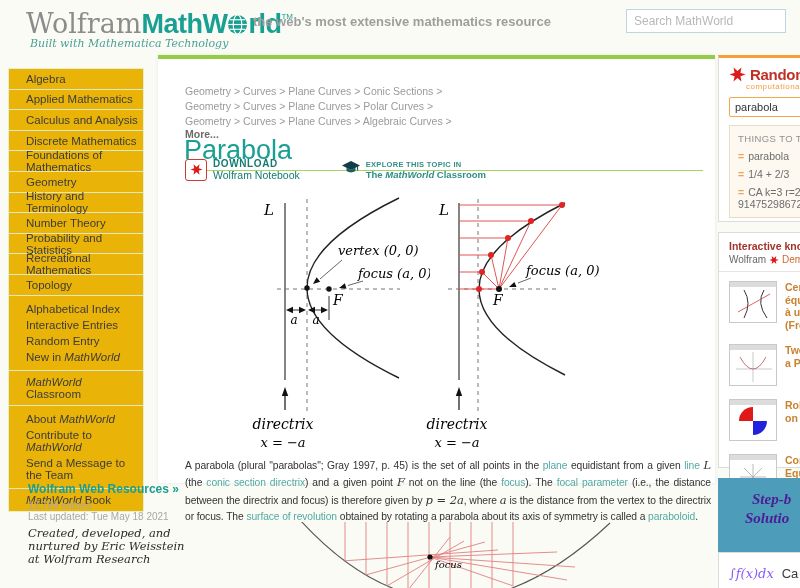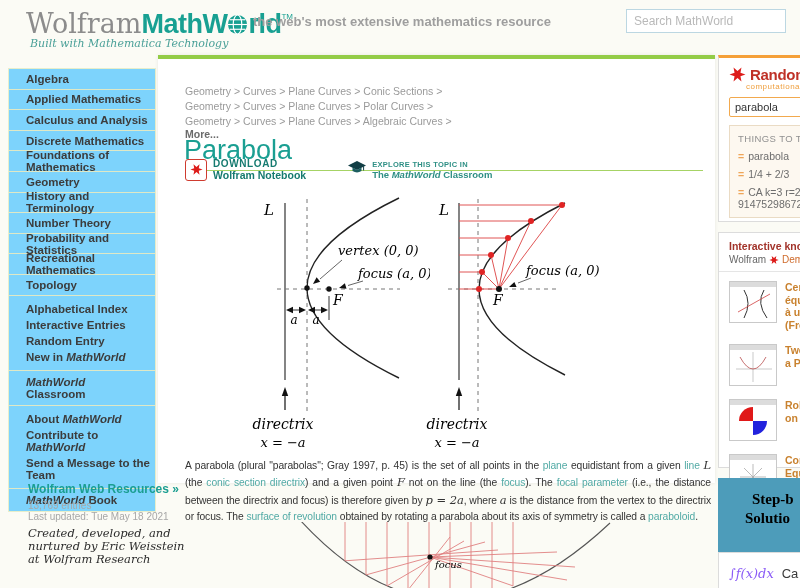--- a/index.html
+++ b/index.html
@@ -10,21 +10,21 @@
   #logo-wolfram{font-family:"DejaVu Serif",serif;font-size:27px;color:#8c8c8c;}
   #logo-mw{font-weight:bold;font-size:27px;color:#18a092;letter-spacing:-0.5px;}
   #logo-tm{font-size:8px;color:#18a092;vertical-align:14px;}
   #builtwith{font-family:"DejaVu Serif",serif;font-style:italic;font-size:11px;color:#4aa098;}
   #tagline{font-size:13px;font-weight:bold;color:#9e9e9e;}
   #hdr-search{width:160px;height:24px;border:1px solid #bcd7e2;background:#fff;
       font-size:12px;color:#444;padding:0 7px;outline:none;box-sizing:border-box;}
   #hdr-search::placeholder{color:#b9b9b9;}
   .globe{display:inline-block;vertical-align:-2px;}
   
-  #lsb{left:8px;top:68px;width:148px;background:#7dd3fc;border:1px solid #e7eecb;box-sizing:border-box;font-weight:bold;}
+  #lsb{left:8px;top:68px;width:136px;background:#eab308;border:1px solid #e7eecb;box-sizing:border-box;}
   .subj{height:19.6px;display:flex;align-items:center;padding-left:17px;
         border-bottom:1px solid #dfe8c6;font-size:11.5px;color:#3c3c3c;cursor:pointer;}
   .subj:last-child{border-bottom:none;}
   .snavgrp{padding:5px 0;}
   .snav{padding:2px 0 2px 17px;font-size:11.5px;color:#3c3c3c;cursor:pointer;}
   .sep{border-top:1px solid #dfe8c6;}
   .srow{padding:5px 12px 5px 17px;font-size:11.5px;color:#3c3c3c;cursor:pointer;}
   .it{font-style:italic;}
   #lsb-res{left:28px;top:482px;font-size:12px;font-weight:bold;color:#1b9e91;cursor:pointer;}
   #lsb-entries{left:28px;top:500px;font-size:10px;color:#a7a7a7;}
@@ -37,21 +37,21 @@
   #crumbs{left:27px;top:25px;font-size:10.5px;color:#9a9a9a;line-height:15px;}
   #crumbs .lnk{color:#9a9a9a;text-decoration:none;cursor:pointer;}
   #more-link{left:27px;top:69px;font-size:10.5px;font-weight:bold;color:#6b6b6b;cursor:pointer;}
   #title{left:26px;top:76px;margin:0;font-size:27px;font-weight:400;color:#1a9f92;}
   #grule{left:27px;top:111px;width:518px;border-top:1px solid #a6d365;}
   #btnrow{left:27px;top:99px;display:flex;gap:42px;align-items:center;}
   .dlbox{width:20px;height:20px;border:1.5px solid #cf3b2f;border-radius:3px;background:#fff;
          display:flex;align-items:center;justify-content:center;}
   .btn{display:flex;gap:6px;align-items:center;cursor:pointer;}
   .btxt1{font-size:10px;font-weight:bold;color:#157a70;letter-spacing:.6px;line-height:11px;}
-  .btxt2{font-size:10.5px;font-weight:bold;color:#157a70;line-height:12px;}
+  .btxt2{font-size:10.5px;font-weight:normal;color:#157a70;line-height:12px;}
   .etxt1{font-size:7.5px;font-weight:bold;color:#2e8f85;letter-spacing:.3px;line-height:9px;}
   .etxt2{font-size:9.5px;font-weight:bold;color:#2e8f85;line-height:11px;}
   #para{left:27px;top:398px;width:526px;font-size:10.3px;line-height:16.4px;color:#333;
         text-align:justify;letter-spacing:-0.1px;}
   #para .lnk{color:#52aaa5;text-decoration:none;cursor:pointer;}
   .math{font-family:"DejaVu Serif",serif;font-style:italic;font-size:11.5px;}
   
   .rbox{left:718px;width:170px;background:#fff;border:1px solid #dcdcdc;box-sizing:border-box;}
   #wa-box{top:55px;height:167px;border-top:3px solid #f5a039;}
   #wa-brand{font-size:15px;font-weight:bold;color:#bf3127;letter-spacing:-.3px;}
@@ -65,22 +65,22 @@
   #demo-box{top:232px;height:236px;}
   #demo-hdr{padding:7px 10px 6px 10px;border-bottom:1px solid #e5e5e5;}
   #demo-h1{font-size:10.5px;font-weight:bold;color:#a2332a;}
   #demo-h2{font-size:10px;color:#666;margin-top:2px;display:flex;align-items:center;gap:3px;}
   #demo-h2 .lnk2{color:#cf6b2c;cursor:pointer;}
   #demo-items{padding:9px 10px;}
   .demo-item{display:flex;gap:8px;margin-bottom:13px;cursor:pointer;}
   .thumb{flex:0 0 46px;border:1px solid #c9c9c9;background:#fff;height:40px;}
   .demo-title{font-size:10.5px;font-weight:bold;color:#c9822f;line-height:12.5px;white-space:pre-line;}
   #step-box{top:478px;height:74px;background:#4d9cba;border:none;cursor:pointer;}
-  .stepline{position:absolute;font-family:"Liberation Serif",serif;
-      font-weight:bold;font-size:15px;color:#000000;text-align:right;}
+  .stepline{position:absolute;font-family:"Liberation Serif",serif;font-style:italic;
+      font-weight:bold;font-size:15px;color:#4c1d95;text-align:right;}
   #step1{left:34px;top:13px;} #step2{left:27px;top:32px;}
   #int-box{top:552px;height:42px;padding:9px 10px;display:flex;align-items:center;gap:8px;cursor:pointer;}
   #int-sym{font-family:"DejaVu Serif",serif;font-style:italic;font-size:13px;color:#8b5cf6;white-space:nowrap;}
   #int-txt{font-size:13px;color:#3a3a3a;}
   svg text{font-family:"DejaVu Serif",serif;}
   .prel{white-space:pre-line;}
 </style>
 </head>
 <body>
 

